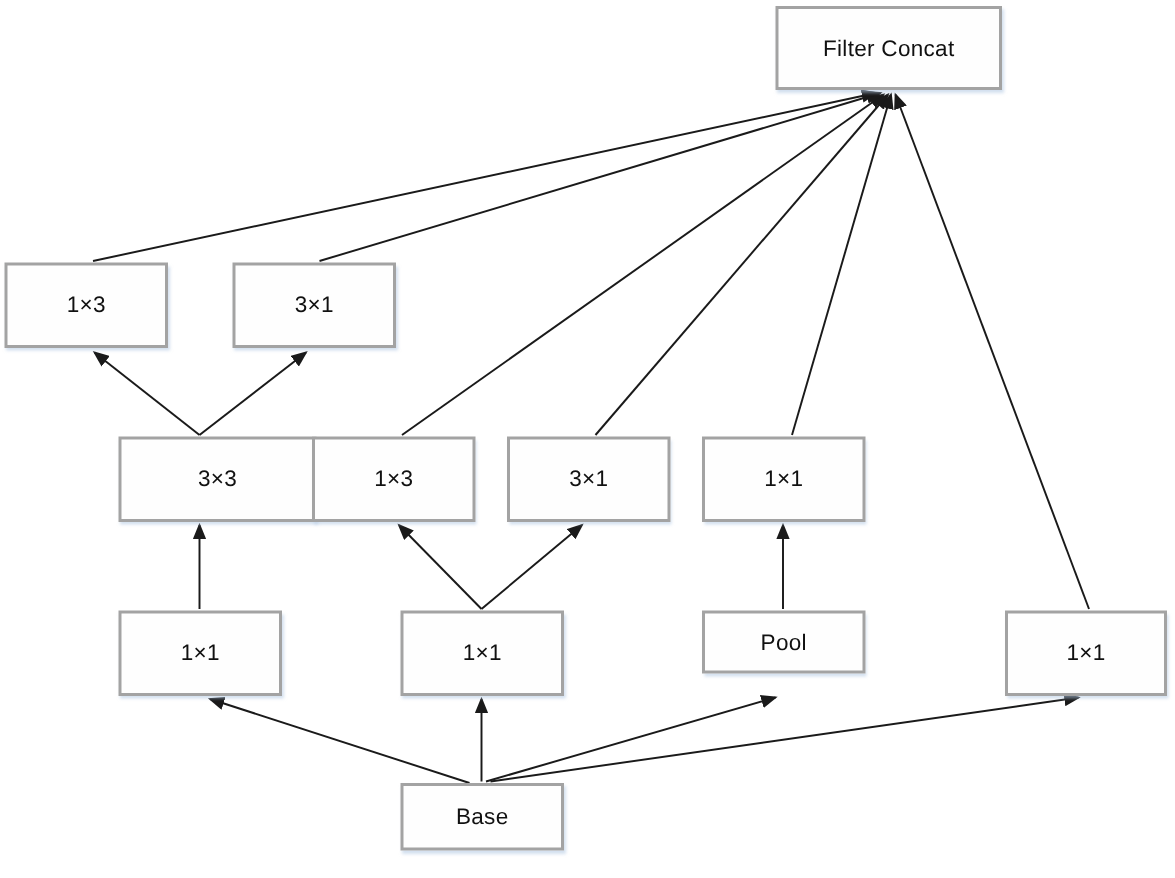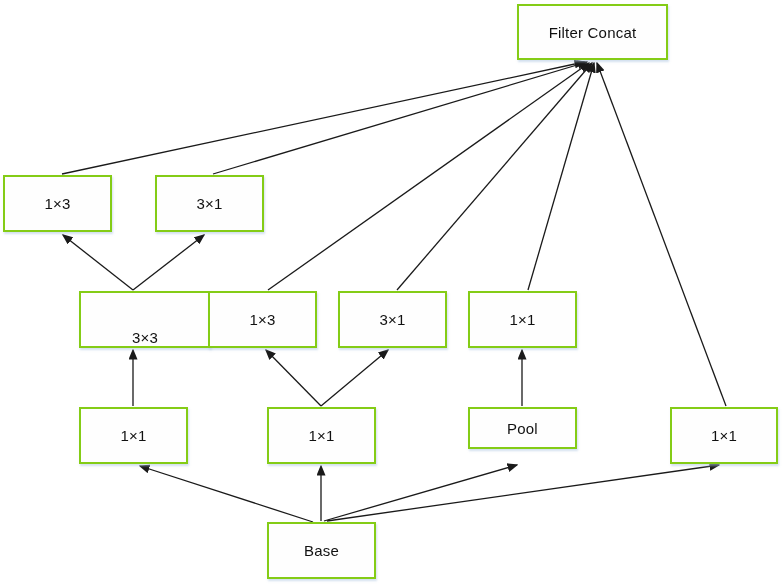--- a/index.html
+++ b/index.html
@@ -19,21 +19,21 @@
     position: absolute;
     left: 0;
     top: 0;
     width: 783px;
     height: 585px;
     pointer-events: none;
   }
   .node {
     position: absolute;
     box-sizing: border-box;
-    border: 2px solid #84cc16;
+    border: 2px solid #a3a3a3;
     background: #fefefe;
     display: flex;
     align-items: center;
     justify-content: center;
     font-size: 15px;
     color: #111111;
     letter-spacing: 0.2px;
     box-shadow: 1px 2px 2px rgba(175, 198, 226, 0.55);
   }
 </style>
@@ -69,21 +69,21 @@
   <div id="nodes-layer">
       <div class="node" style="left: 517px; top: 4px; width: 151px; height: 56px;">
         <span>Filter Concat</span>
       </div>
       <div class="node" style="left: 3px; top: 175px; width: 109px; height: 57px;">
         <span>1×3</span>
       </div>
       <div class="node" style="left: 155px; top: 175px; width: 109px; height: 57px;">
         <span>3×1</span>
       </div>
-      <div class="node" style="left: 79px; top: 291px; width: 132px; height: 57px; align-items: flex-end;">
+      <div class="node" style="left: 79px; top: 291px; width: 132px; height: 57px;">
         <span>3×3</span>
       </div>
       <div class="node" style="left: 208px; top: 291px; width: 109px; height: 57px;">
         <span>1×3</span>
       </div>
       <div class="node" style="left: 338px; top: 291px; width: 109px; height: 57px;">
         <span>3×1</span>
       </div>
       <div class="node" style="left: 468px; top: 291px; width: 109px; height: 57px;">
         <span>1×1</span>
@@ -93,17 +93,17 @@
       </div>
       <div class="node" style="left: 267px; top: 407px; width: 109px; height: 57px;">
         <span>1×1</span>
       </div>
       <div class="node" style="left: 468px; top: 407px; width: 109px; height: 42px;">
         <span>Pool</span>
       </div>
       <div class="node" style="left: 670px; top: 407px; width: 108px; height: 57px;">
         <span>1×1</span>
       </div>
-      <div class="node" style="left: 267px; top: 522px; width: 109px; height: 57px;">
+      <div class="node" style="left: 267px; top: 522px; width: 109px; height: 45px;">
         <span>Base</span>
       </div>
     </div>
 </div>
 
 </body></html>

